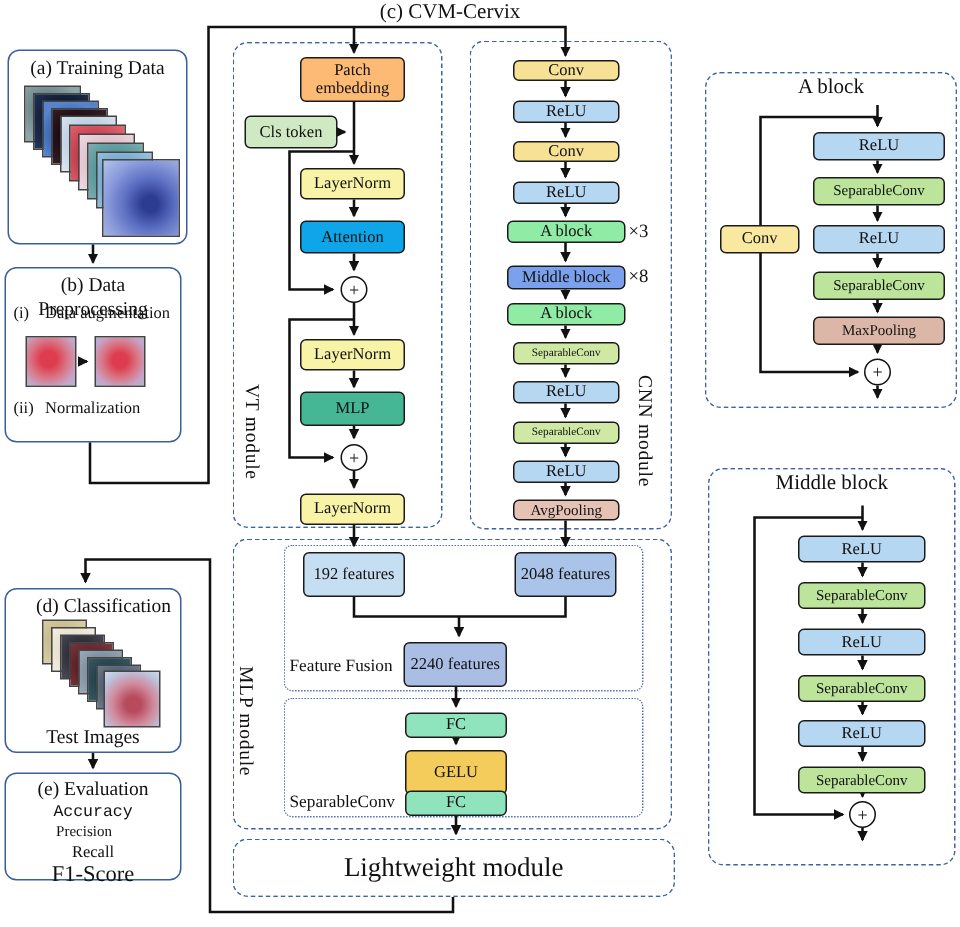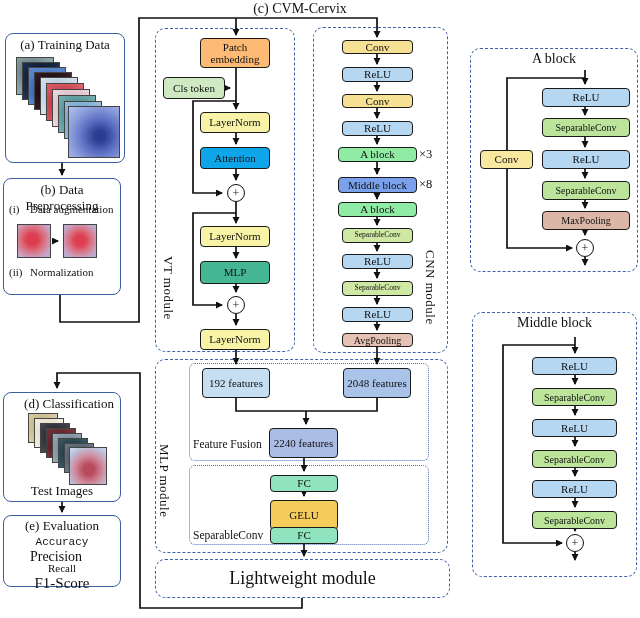--- a/index.html
+++ b/index.html
@@ -211,17 +211,17 @@
     <div class="img-sq" style="left:46px;top:428px;width:30px;height:30px;background:radial-gradient(circle at 45% 55%,#5e2128 40%,#7e3a42)"></div>
     <div class="img-sq" style="left:52px;top:433px;width:30px;height:30px;background:radial-gradient(circle at 55% 50%,#7c8b9b 40%,#9cabb9)"></div>
     <div class="img-sq" style="left:58px;top:438px;width:30px;height:30px;background:radial-gradient(circle at 50% 50%,#23414a 45%,#3a5a63)"></div>
     <div class="img-sq" style="left:64px;top:443px;width:30px;height:30px;background:radial-gradient(circle at 50% 50%,#4e5e6f 45%,#6c7c8c)"></div>
     <div class="img-sq" style="left:69px;top:447px;width:38px;height:38px;background:radial-gradient(circle at 52% 60%,#b84a5e 18%,#d08a9c 48%,#bcc6e0 80%,#d3dbee)"></div>
   </div>
   <div class="ptitle" style="left:3px;top:483px;width:118px;">Test Images</div>
 
   <div class="ptitle" style="left:3px;top:518px;width:118px;">(e) Evaluation</div>
   <div class="ptitle" style="left:3px;top:536px;width:118px;font-size:11px;font-family:Liberation Mono, monospace;">Accuracy</div>
-  <div class="ptitle" style="left:3px;top:549px;width:106px;font-size:14px;">Precision</div>
+  <div class="ptitle" style="left:3px;top:549px;width:106px;font-size:10px;">Precision</div>
   <div class="ptitle" style="left:3px;top:562px;width:118px;font-size:11px;">Recall</div>
   <div class="ptitle" style="left:3px;top:575px;width:118px;font-size:15px;">F1-Score</div>
 
 </div>
 
 </body></html>

